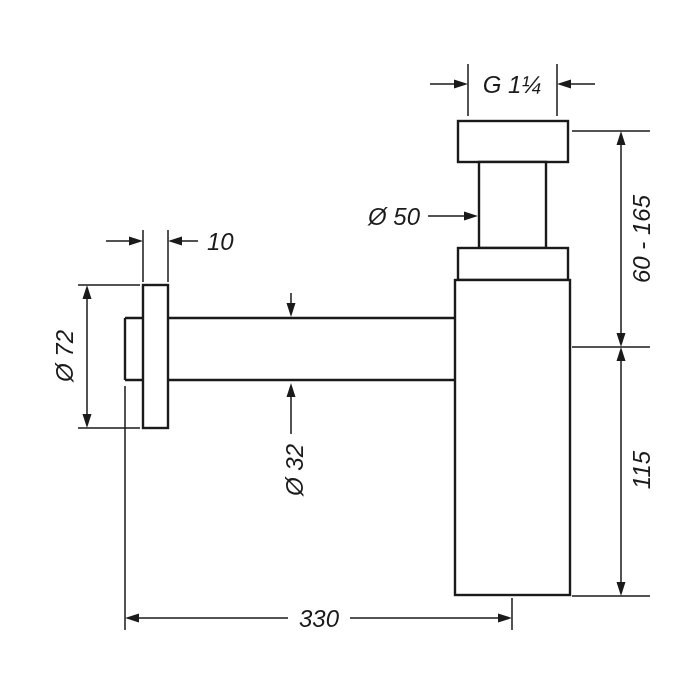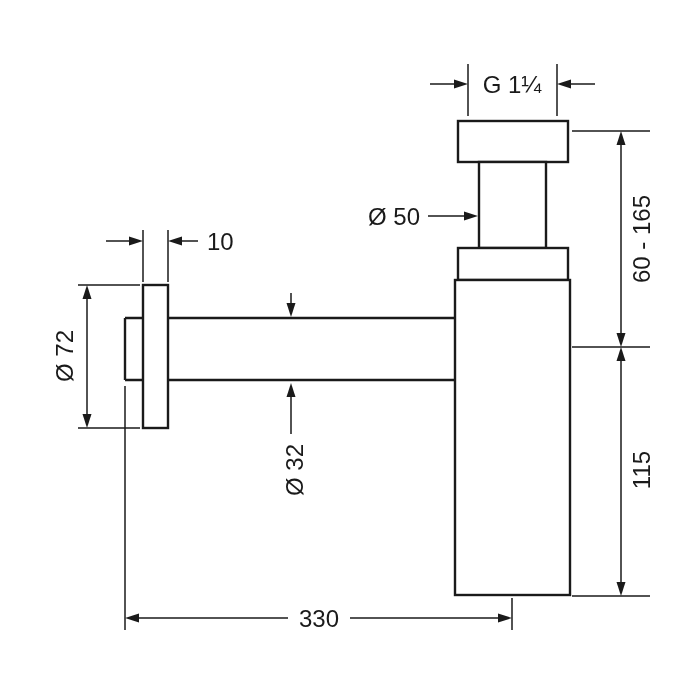--- a/index.html
+++ b/index.html
@@ -6,20 +6,21 @@
     margin: 0;
     padding: 0;
     background: #ffffff;
   }
   .stage {
     position: relative;
     width: 700px;
     height: 700px;
     background: #ffffff;
     font-family: "Liberation Sans", sans-serif;
+    font-style: italic;
   }
   svg { display: block; }
   .obj {
     fill: #ffffff;
     stroke: #1a1a1a;
     stroke-width: 2.4;
     stroke-linejoin: miter;
   }
   .obj-line {
     fill: none;

